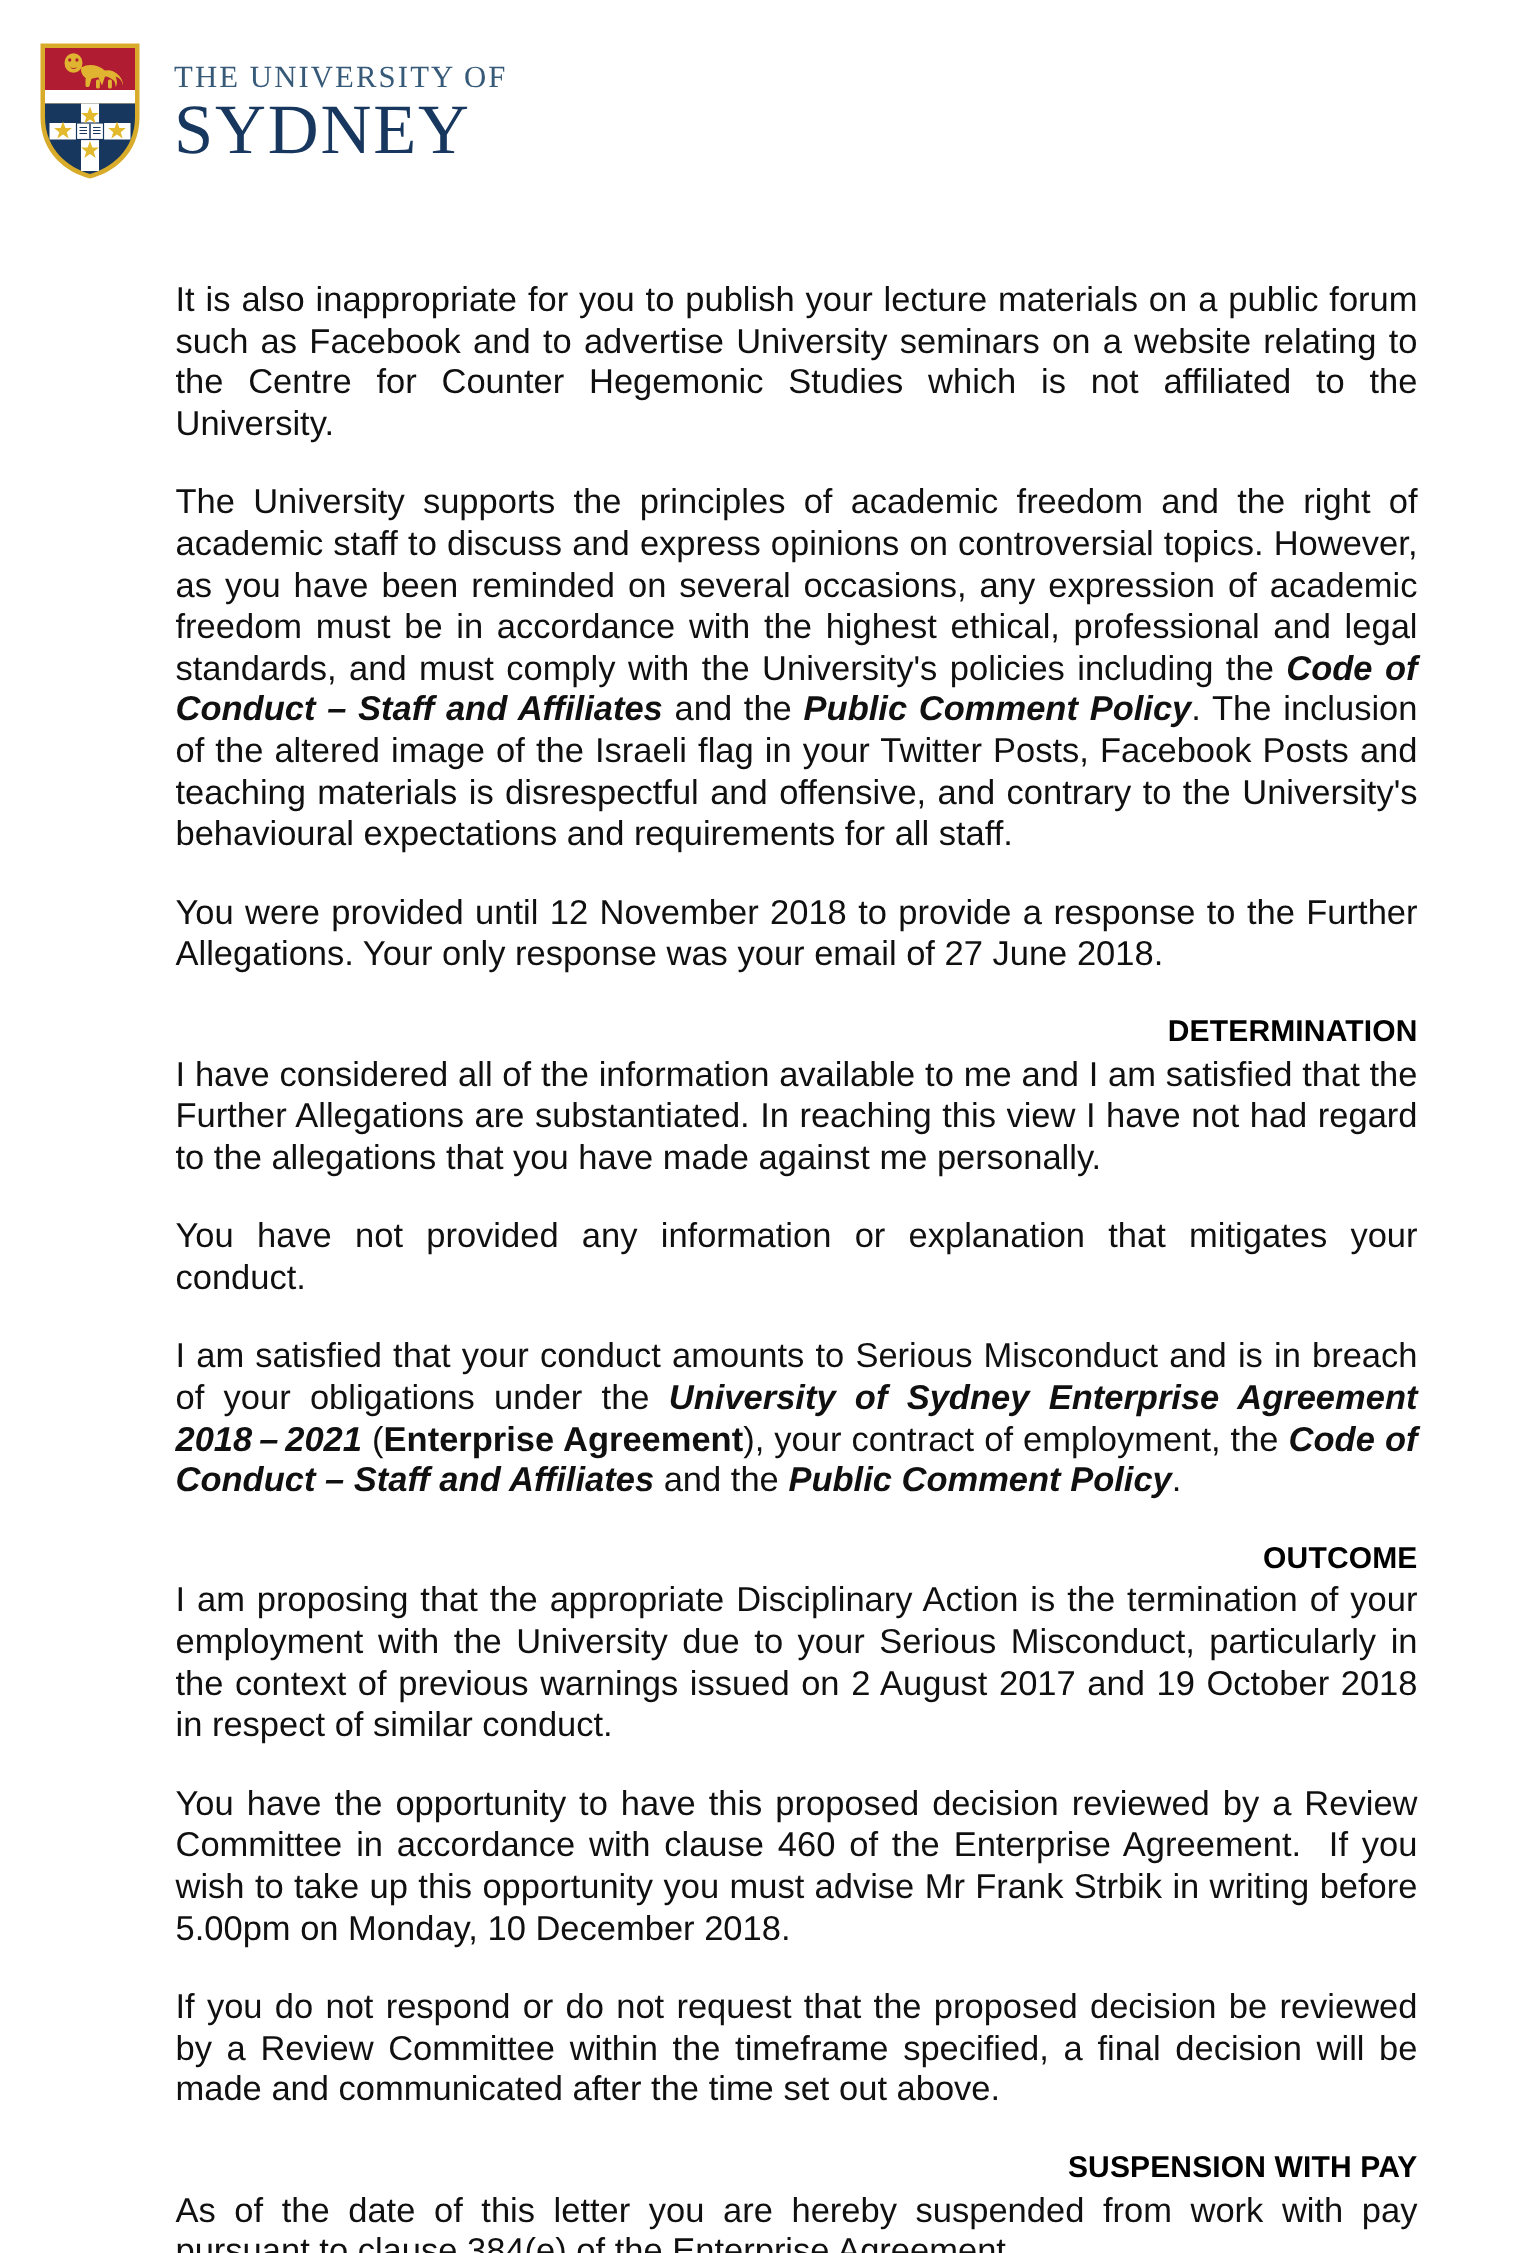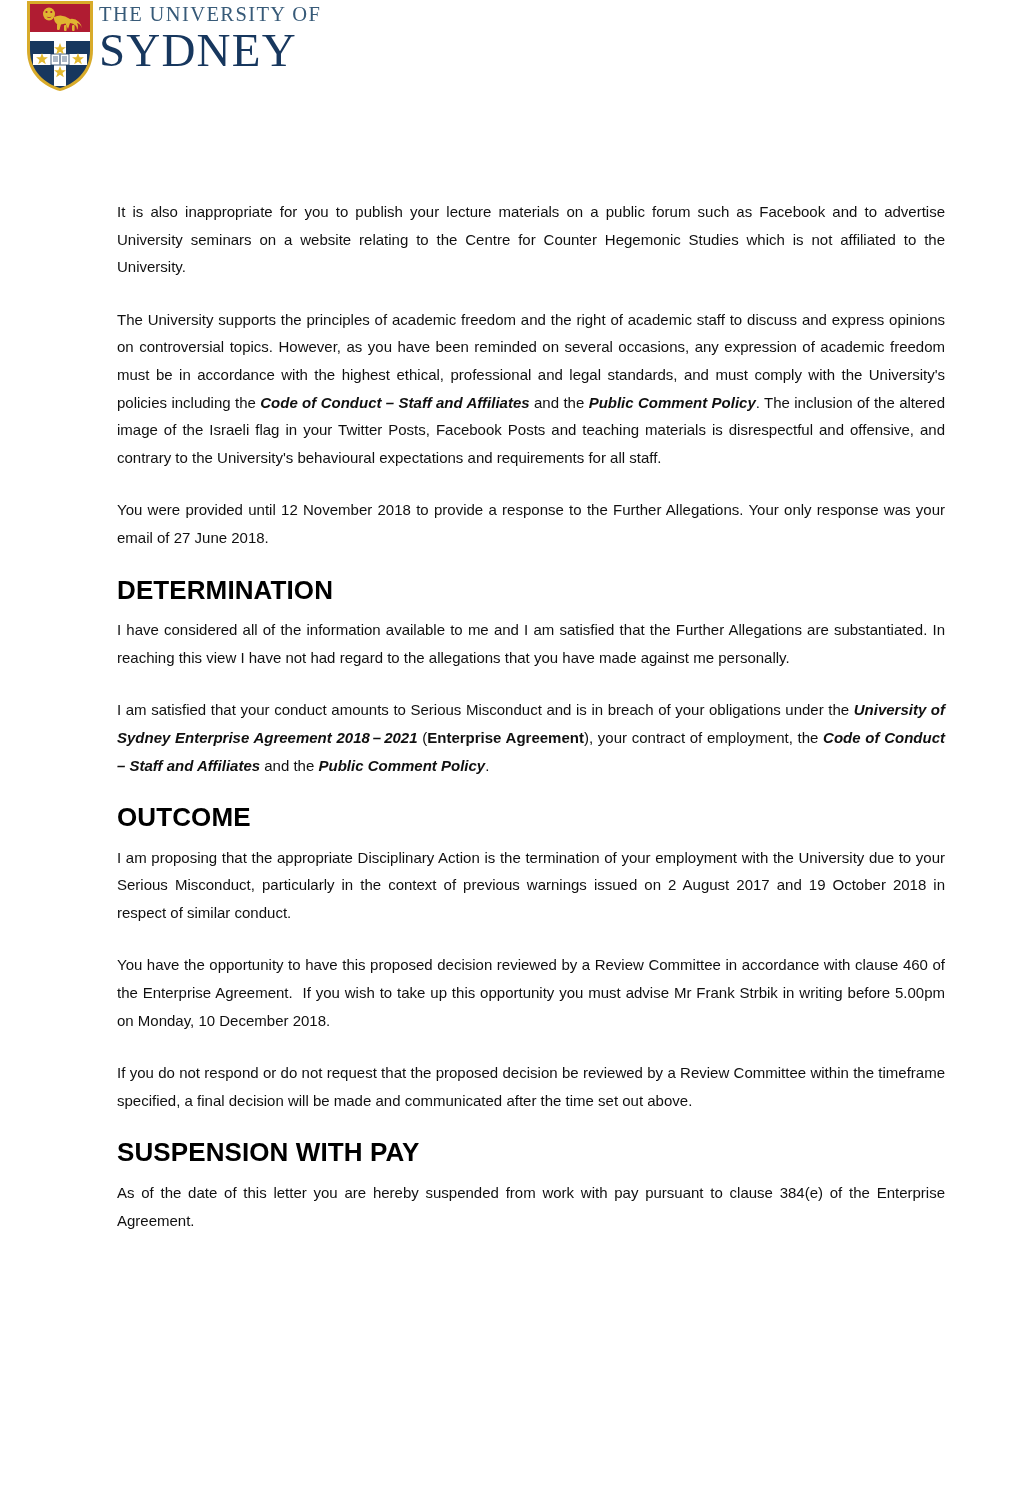--- a/index.html
+++ b/index.html
@@ -13,24 +13,24 @@
     height: 1502px;
     background: #ffffff;
     overflow: hidden;
     font-family: "Liberation Sans", sans-serif;
   }
 
   
   .letterhead {
     position: absolute;
     left: 26px;
-    top: 0;
+    top: 28px;
     display: flex;
-    align-items: flex-start;
-    gap: 5px;
+    align-items: center;
+    gap: 22px;
   }
   .crest {
     width: 68px;
     height: 92px;
     position: relative;
     flex: 0 0 auto;
   }
   .crest svg { display: block; }
 
   .wordmark {
@@ -56,38 +56,38 @@
   }
 
   
   .body-block {
     position: absolute;
     left: 117px;
     top: 186px;
     width: 828px;
   }
   p.para {
-    margin: 12px 0 25px 0;
-    font-size: 15px;
+    margin: 0 0 25px 0;
+    font-size: 23px;
     line-height: 27.6px;
     color: #101010;
     text-align: justify;
     text-justify: inter-word;
     -webkit-font-smoothing: antialiased;
   }
   p.para.tight {
     margin-bottom: 0;
   }
   h2.heading {
     margin: 0 0 0 0;
-    font-size: 26px;
+    font-size: 20px;
     line-height: 27.6px;
     font-weight: bold;
     color: #000000;
-    text-align: left;
+    text-align: right;
     letter-spacing: 0.1px;
   }
   .section { margin-bottom: 25px; }
   .section p.para:last-child { margin-bottom: 0; }
   em { font-style: italic; font-weight: bold; }
   strong { font-weight: bold; }
 </style>
 </head>
 <body>
 
@@ -152,20 +152,21 @@
 
   <div class="body-block">
 
     <p class="para">It is also inappropriate for you to publish your lecture materials on a public forum such as Facebook and to advertise University seminars on a website relating to the Centre for Counter Hegemonic Studies which is not affiliated to the University.</p>
     <p class="para">The University supports the principles of academic freedom and the right of academic staff to discuss and express opinions on controversial topics. However, as you have been reminded on several occasions, any expression of academic freedom must be in accordance with the highest ethical, professional and legal standards, and must comply with the University's policies including the <em>Code of Conduct – Staff and Affiliates</em> and the <em>Public Comment Policy</em>. The inclusion of the altered image of the Israeli flag in your Twitter Posts, Facebook Posts and teaching materials is disrespectful and offensive, and contrary to the University's behavioural expectations and requirements for all staff.</p>
     <p class="para">You were provided until 12 November 2018 to provide a response to the Further Allegations. Your only response was your email of 27 June 2018.</p>
 
     <div class="section">
       <h2 class="heading">DETERMINATION</h2>
       <p class="para">I have considered all of the information available to me and I am satisfied that the Further Allegations are substantiated. In reaching this view I have not had regard to the allegations that you have made against me personally.</p>
+      <p class="para">You have not provided any information or explanation that mitigates your conduct.</p>
       <p class="para tight">I am satisfied that your conduct amounts to Serious Misconduct and is in breach of your obligations under the <em>University of Sydney Enterprise Agreement 2018 – 2021</em> (<strong>Enterprise Agreement</strong>), your contract of employment, the <em>Code of Conduct – Staff and Affiliates</em> and the <em>Public Comment Policy</em>.</p>
     </div>
 
     <div class="section">
       <h2 class="heading">OUTCOME</h2>
       <p class="para">I am proposing that the appropriate Disciplinary Action is the termination of your employment with the University due to your Serious Misconduct, particularly in the context of previous warnings issued on 2 August 2017 and 19 October 2018 in respect of similar conduct.</p>
       <p class="para">You have the opportunity to have this proposed decision reviewed by a Review Committee in accordance with clause 460 of the Enterprise Agreement.&nbsp; If you wish to take up this opportunity you must advise Mr Frank Strbik in writing before 5.00pm on Monday, 10 December 2018.</p>
       <p class="para tight">If you do not respond or do not request that the proposed decision be reviewed by a Review Committee within the timeframe specified, a final decision will be made and communicated after the time set out above.</p>
     </div>
 

